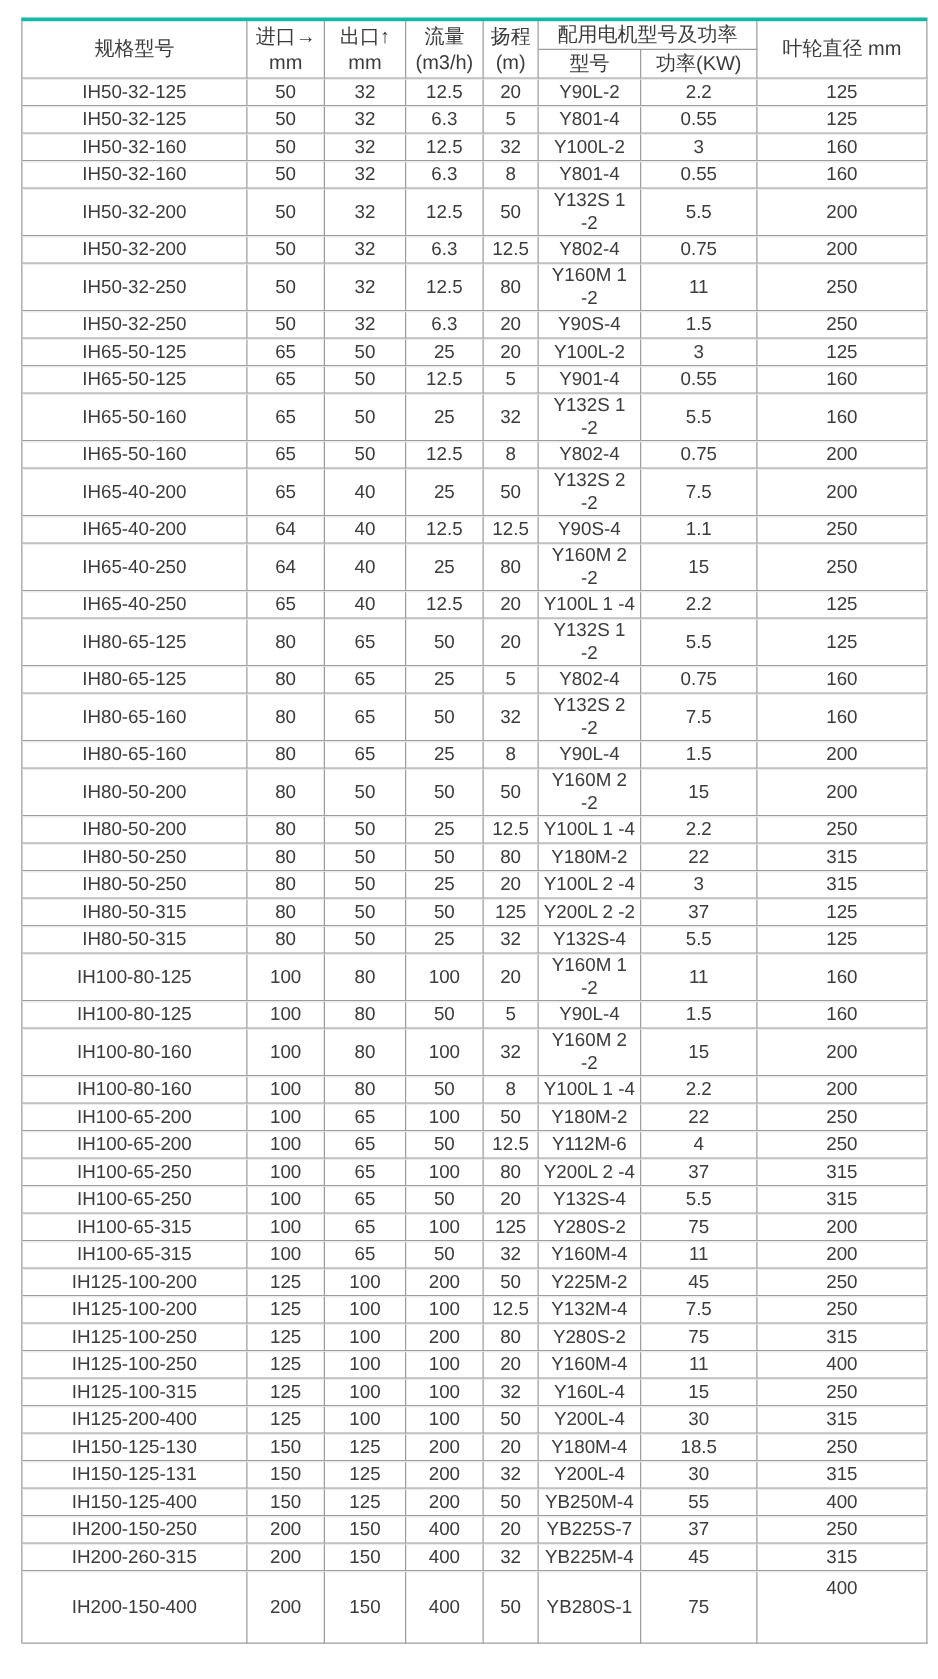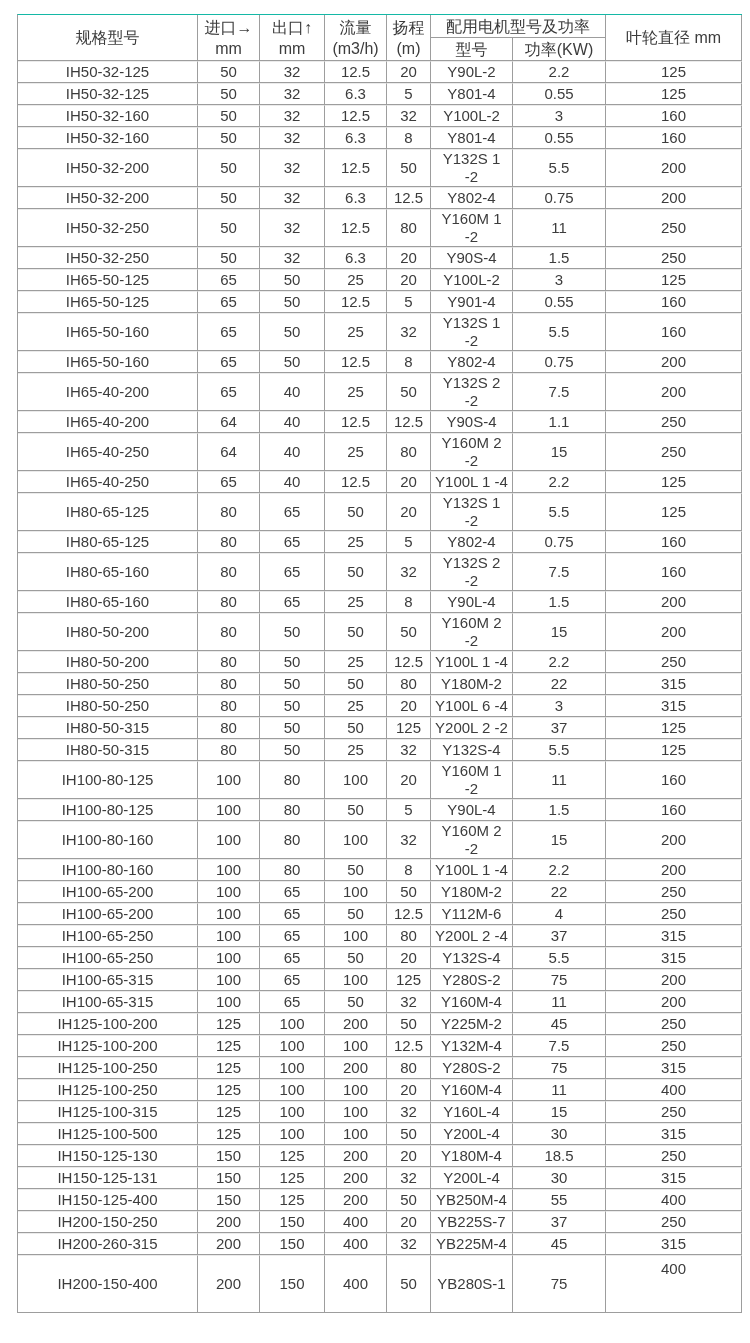--- a/index.html
+++ b/index.html
@@ -14,21 +14,21 @@
   }
   .table-wrap {
     padding: 14px 0 0 17px;
   }
   table.spec {
     border-collapse: separate;
     border-spacing: 0;
     table-layout: fixed;
     width: 724px;
     background: #ffffff;
-    border-top: 1px solid #14b8a6;
+    border-top: 3px solid #14b8a6;
     border-left: 1px solid #9d9d9d;
     color: #3c3c3c;
   }
   .spec th, .spec td {
     border-right: 1px solid #9d9d9d;
     border-bottom: 1px solid #9d9d9d;
     text-align: center;
     vertical-align: middle;
     font-weight: normal;
     padding: 0 2px;
@@ -338,21 +338,21 @@
           <td>Y180M-2</td>
           <td>22</td>
           <td>315</td>
         </tr>
         <tr>
           <td>IH80-50-250</td>
           <td>80</td>
           <td>50</td>
           <td>25</td>
           <td>20</td>
-          <td>Y100L 6 -4</td>
+          <td>Y100L 2 -4</td>
           <td>3</td>
           <td>315</td>
         </tr>
         <tr>
           <td>IH80-50-315</td>
           <td>80</td>
           <td>50</td>
           <td>50</td>
           <td>125</td>
           <td>Y200L 2 -2</td>
@@ -515,21 +515,21 @@
           <td>IH125-100-315</td>
           <td>125</td>
           <td>100</td>
           <td>100</td>
           <td>32</td>
           <td>Y160L-4</td>
           <td>15</td>
           <td>250</td>
         </tr>
         <tr>
-          <td>IH125-100-500</td>
+          <td>IH125-200-400</td>
           <td>125</td>
           <td>100</td>
           <td>100</td>
           <td>50</td>
           <td>Y200L-4</td>
           <td>30</td>
           <td>315</td>
         </tr>
         <tr>
           <td>IH150-125-130</td>

